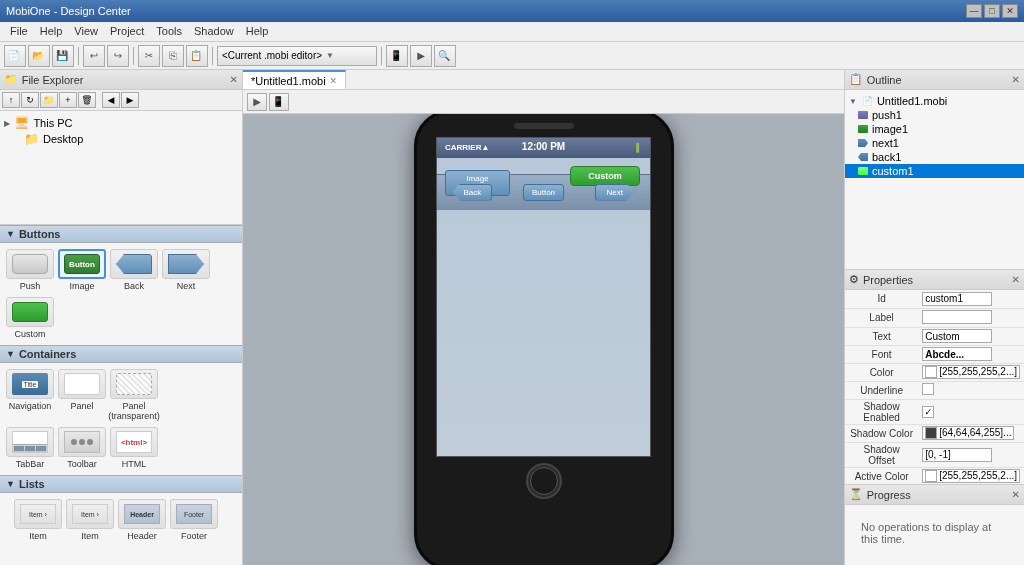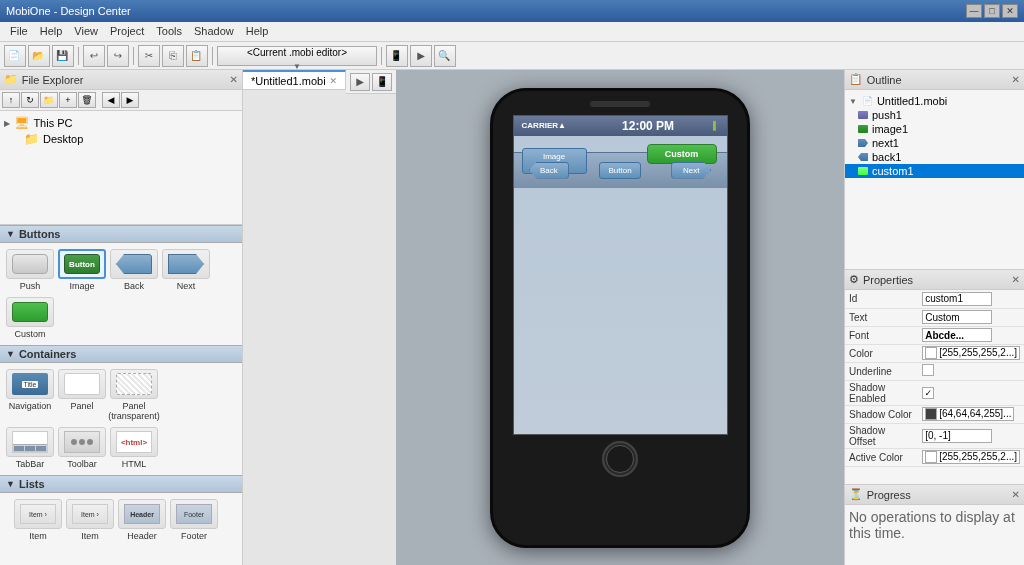--- a/index.html
+++ b/index.html
@@ -11,21 +11,21 @@
     .title-bar-btn { width: 16px; height: 14px; background: #c0c0c0; border: 1px solid #888; font-size: 9px; display: flex; align-items: center; justify-content: center; cursor: pointer; color: #333; }
 
     
     .menu-bar { background: #f0f0f0; border-bottom: 1px solid #ccc; display: flex; padding: 2px 4px; height: 20px; }
     .menu-item { padding: 1px 6px; font-size: 11px; cursor: pointer; color: #333; }
 
     
     .toolbar { background: #f0f0f0; border-bottom: 1px solid #ccc; padding: 2px 4px; display: flex; align-items: center; gap: 2px; height: 28px; }
     .toolbar-btn { width: 22px; height: 22px; background: linear-gradient(to bottom, #f8f8f8, #e0e0e0); border: 1px solid #aaa; display: flex; align-items: center; justify-content: center; cursor: pointer; font-size: 10px; color: #555; }
     .toolbar-separator { width: 1px; height: 18px; background: #aaa; margin: 0 2px; }
-    .toolbar-dropdown { background: linear-gradient(to bottom, #f8f8f8, #e0e0e0); border: 1px solid #aaa; height: 20px; padding: 0 4px; font-size: 10px; display: flex; align-items: center; gap: 4px; cursor: pointer; min-width: 160px; flex-direction: column; }
+    .toolbar-dropdown { background: linear-gradient(to bottom, #f8f8f8, #e0e0e0); border: 1px solid #aaa; height: 20px; padding: 0 4px; font-size: 10px; display: flex; align-items: center; gap: 4px; cursor: pointer; min-width: 160px; }
     .toolbar-dropdown-arrow { font-size: 8px; color: #666; }
 
     
     .main-container { display: flex; height: calc(565px - 22px - 20px - 28px); }
 
     
     .left-panel { width: 243px; display: flex; flex-direction: column; background: #f5f5f5; border-right: 1px solid #ccc; }
     .panel-header { background: linear-gradient(to bottom, #e8e8e8, #d8d8d8); border-bottom: 1px solid #ccc; padding: 2px 4px; display: flex; align-items: center; justify-content: space-between; height: 20px; }
     .panel-title { font-size: 11px; color: #333; display: flex; align-items: center; gap: 4px; }
     .panel-close { cursor: pointer; color: #666; font-size: 10px; }
@@ -75,21 +75,21 @@
     .cont-tabbar-bottom { height: 8px; background: linear-gradient(to bottom, #d0d8e0, #b8c8d8); border-top: 1px solid #aaa; display: flex; gap: 1px; padding: 1px; }
     .cont-toolbar-icon { width: 36px; height: 22px; background: linear-gradient(to bottom, #e8e8e8, #d0d0d0); border: 1px solid #bbb; display: flex; align-items: center; justify-content: center; gap: 2px; }
     .cont-html { width: 36px; height: 22px; background: white; border: 1px solid #ccc; display: flex; align-items: center; justify-content: center; font-size: 8px; color: #c04040; font-weight: bold; }
 
     
     .list-item-icon { width: 36px; height: 20px; background: linear-gradient(to bottom, #f0f0f0, #e0e0e0); border: 1px solid #ccc; display: flex; align-items: center; justify-content: center; font-size: 7px; color: #333; }
     .list-header-icon { width: 36px; height: 20px; background: linear-gradient(to bottom, #c8d4e0, #b0c0d0); border: 1px solid #aab; display: flex; align-items: center; justify-content: center; font-size: 7px; color: #333; font-weight: bold; }
     .list-footer-icon { width: 36px; height: 20px; background: linear-gradient(to bottom, #c8d4e0, #b0c0d0); border: 1px solid #aab; display: flex; align-items: center; justify-content: center; font-size: 7px; color: #333; }
 
     
-    .center-panel { flex: 1; display: flex; flex-direction: row; background: #e5e5e5; }
+    .center-panel { flex: 1; display: flex; flex-direction: column; background: #000000; }
     .editor-tab-bar { background: #f0f0f0; border-bottom: 1px solid #ccc; display: flex; align-items: center; height: 20px; }
     .editor-tab { padding: 2px 8px; font-size: 11px; background: #d0e0f0; border-right: 1px solid #ccc; cursor: pointer; display: flex; align-items: center; gap: 4px; height: 100%; }
     .editor-tab.active { background: white; border-top: 2px solid #4a90d9; }
     .editor-tab-close { font-size: 9px; color: #888; cursor: pointer; }
     .editor-toolbar { background: #f0f0f0; border-bottom: 1px solid #ccc; padding: 2px 4px; display: flex; align-items: center; gap: 2px; height: 24px; }
     .editor-btn { width: 20px; height: 18px; background: linear-gradient(to bottom, #f8f8f8, #e0e0e0); border: 1px solid #aaa; display: flex; align-items: center; justify-content: center; cursor: pointer; font-size: 10px; color: #555; }
     .editor-area { flex: 1; display: flex; align-items: center; justify-content: center; background: #a8b0b8; overflow: hidden; }
 
     
     .phone { width: 260px; height: 460px; background: #1a1a1a; border-radius: 36px; border: 3px solid #0a0a0a; position: relative; box-shadow: 0 4px 20px rgba(0,0,0,0.5); display: flex; flex-direction: column; align-items: center; }
@@ -122,29 +122,29 @@
     .icon-image { width: 10px; height: 8px; background: linear-gradient(to bottom, #40a040, #208020); border-radius: 1px; }
     .icon-next { width: 10px; height: 8px; background: linear-gradient(to bottom, #6090c0, #4070a0); clip-path: polygon(0 0, 70% 0, 100% 50%, 70% 100%, 0 100%); }
     .icon-back { width: 10px; height: 8px; background: linear-gradient(to bottom, #6090c0, #4070a0); clip-path: polygon(30% 0, 100% 0, 100% 100%, 30% 100%, 0 50%); }
     .icon-custom { width: 10px; height: 8px; background: linear-gradient(to bottom, #40c040, #20a020); border-radius: 1px; }
     .outline-arrow { font-size: 8px; color: #666; margin-right: 2px; }
 
     
     .properties-panel { flex: 1; background: #f5f5f5; border-bottom: 1px solid #ccc; overflow-y: auto; }
     .prop-table { width: 100%; border-collapse: collapse; font-size: 10px; }
     .prop-table td { padding: 1px 4px; border-bottom: 1px solid #e0e0e0; vertical-align: middle; height: 18px; }
-    .prop-table .prop-name { color: #333; width: 90px; }
+    .prop-table .prop-name { color: #333; width: 90px; text-align: center; }
     .prop-table .prop-value { color: #000; }
     .prop-value-box { background: white; border: 1px solid #aaa; padding: 0 2px; font-size: 10px; min-width: 70px; height: 14px; display: inline-flex; align-items: center; }
     .prop-checkbox { width: 12px; height: 12px; border: 1px solid #aaa; background: white; display: inline-flex; align-items: center; justify-content: center; font-size: 9px; }
     .prop-color { width: 12px; height: 12px; border: 1px solid #aaa; display: inline-block; margin-right: 2px; vertical-align: middle; }
 
     
     .progress-panel { height: 80px; background: #f5f5f5; }
-    .progress-content { padding: 4px; font-size: 14px; color: #666; }
+    .progress-content { padding: 16px; font-size: 11px; color: #666; }
 
     .widget-item.selected .widget-icon-box { border: 2px solid #4a90d9; background: #e8f4ff; }
     
     .lists-section { padding-bottom: 4px; margin-left: 8px; }
   </style>
 </head>
 <body>
 
 <div class="title-bar">
   <span>MobiOne - Design Center</span>
@@ -368,21 +368,21 @@
     </div>
     <div class="editor-area">
 
       <div class="phone">
         <div class="phone-speaker"></div>
         <div class="phone-screen">
 
           <div class="phone-status-bar">
             <span style="font-size:8px;color:white;font-weight:bold;">CARRIER</span>
             <span style="color:white;font-size:8px;">▲ </span>
-            <span style="font-size:12px;color:white;font-weight:bold;position:absolute;left:50%;transform:translateX(-50%);top:3px;margin-left:28px;">12:00 PM</span>
+            <span style="font-size:10px;color:white;font-weight:bold;position:absolute;left:50%;transform:translateX(-50%);top:3px;">12:00 PM</span>
             <span style="margin-left:auto;"></span>
             <span style="color:#8bc34a;font-size:8px;">▌</span>
           </div>
 
           <div class="phone-content">
             <div class="phone-image-btn">
               <span>Image Button</span>
             </div>
             <div class="phone-custom-btn">
               <span>Custom</span>
@@ -471,20 +471,24 @@
         </span>
         <span class="panel-close">✕</span>
       </div>
       <table class="prop-table">
         <tbody>
           <tr>
             <td class="prop-name">Id</td>
             <td class="prop-value"><div class="prop-value-box">custom1</div></td>
           </tr>
           <tr>
+            <td class="prop-name">Label</td>
+            <td class="prop-value"><div class="prop-value-box"></div></td>
+          </tr>
+          <tr>
             <td class="prop-name">Text</td>
             <td class="prop-value"><div class="prop-value-box">Custom</div></td>
           </tr>
           <tr>
             <td class="prop-name">Font</td>
             <td class="prop-value"><div class="prop-value-box">
                   <strong>Abcde...</strong>
                 </div></td>
           </tr>
           <tr>

